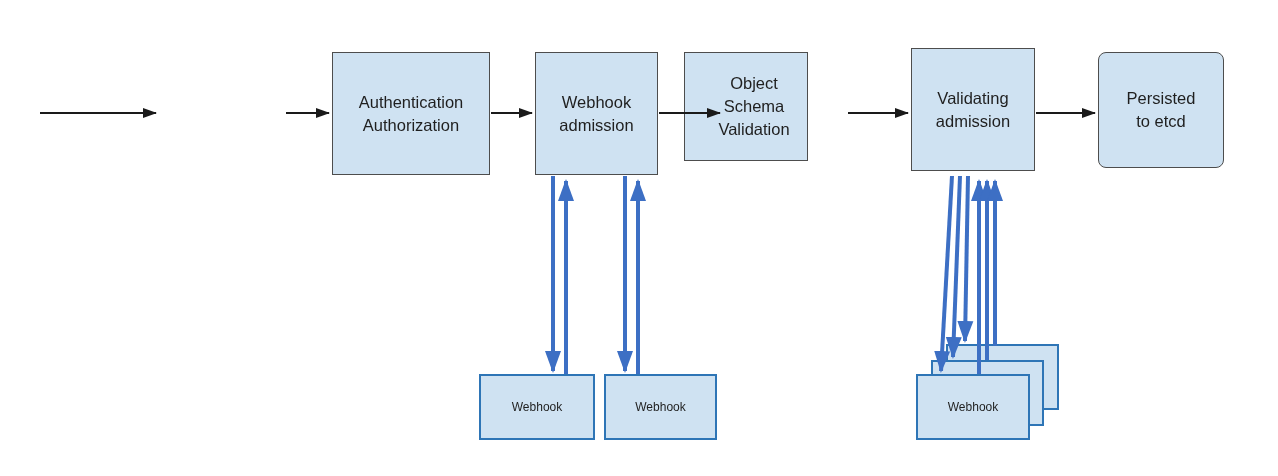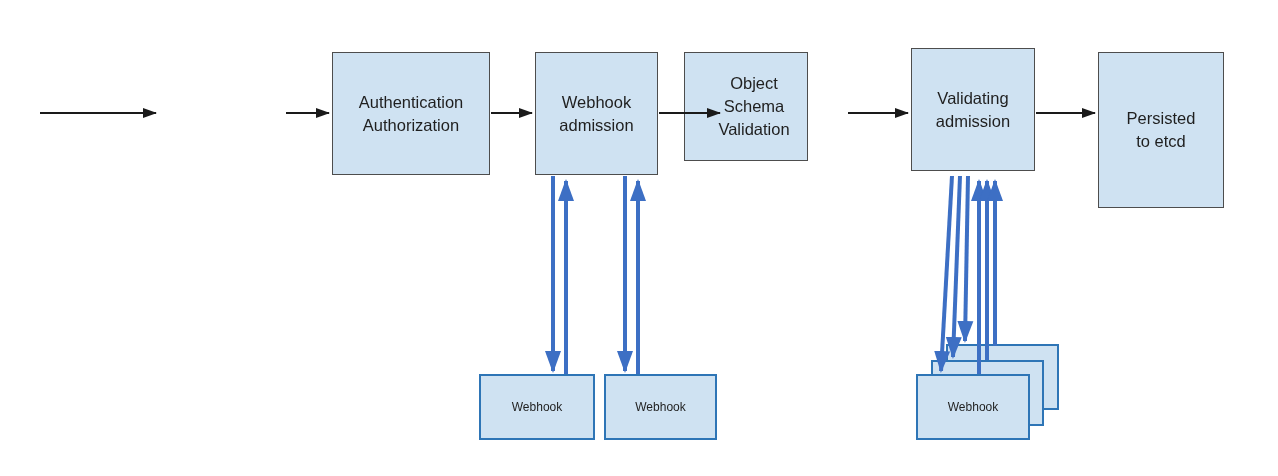--- a/index.html
+++ b/index.html
@@ -66,21 +66,21 @@
 
   <div class="stage" style="left:332px;top:52px;width:158px;height:123px;">Authentication
 Authorization</div>
   <div class="stage" style="left:535px;top:52px;width:123px;height:123px;">Webhook
 admission</div>
   <div class="stage" style="left:684px;top:52px;width:124px;height:109px;padding-left:16px;">Object
 Schema
 Validation</div>
   <div class="stage" style="left:911px;top:48px;width:124px;height:123px;">Validating
 admission</div>
-  <div class="stage" style="left:1098px;top:52px;width:126px;height:156px;">Persisted
+  <div class="stage" style="left:1098px;top:52px;width:126px;height:116px;border-radius:8px;">Persisted
 to etcd</div>
 
   <div class="webhook" style="left:479px;top:374px;width:116px;height:66px;">Webhook</div>
   <div class="webhook" style="left:604px;top:374px;width:113px;height:66px;">Webhook</div>
 
 
   <svg class="arrows" width="1278" height="476" viewBox="0 0 1278 476">
     <defs>
       <marker id="ah-black" viewBox="0 0 14 10" refX="13" refY="5" markerWidth="14" markerHeight="10" orient="auto" markerUnits="userSpaceOnUse">
         <path class="black-head" d="M0,0 L14,5 L0,10 Z"></path>

